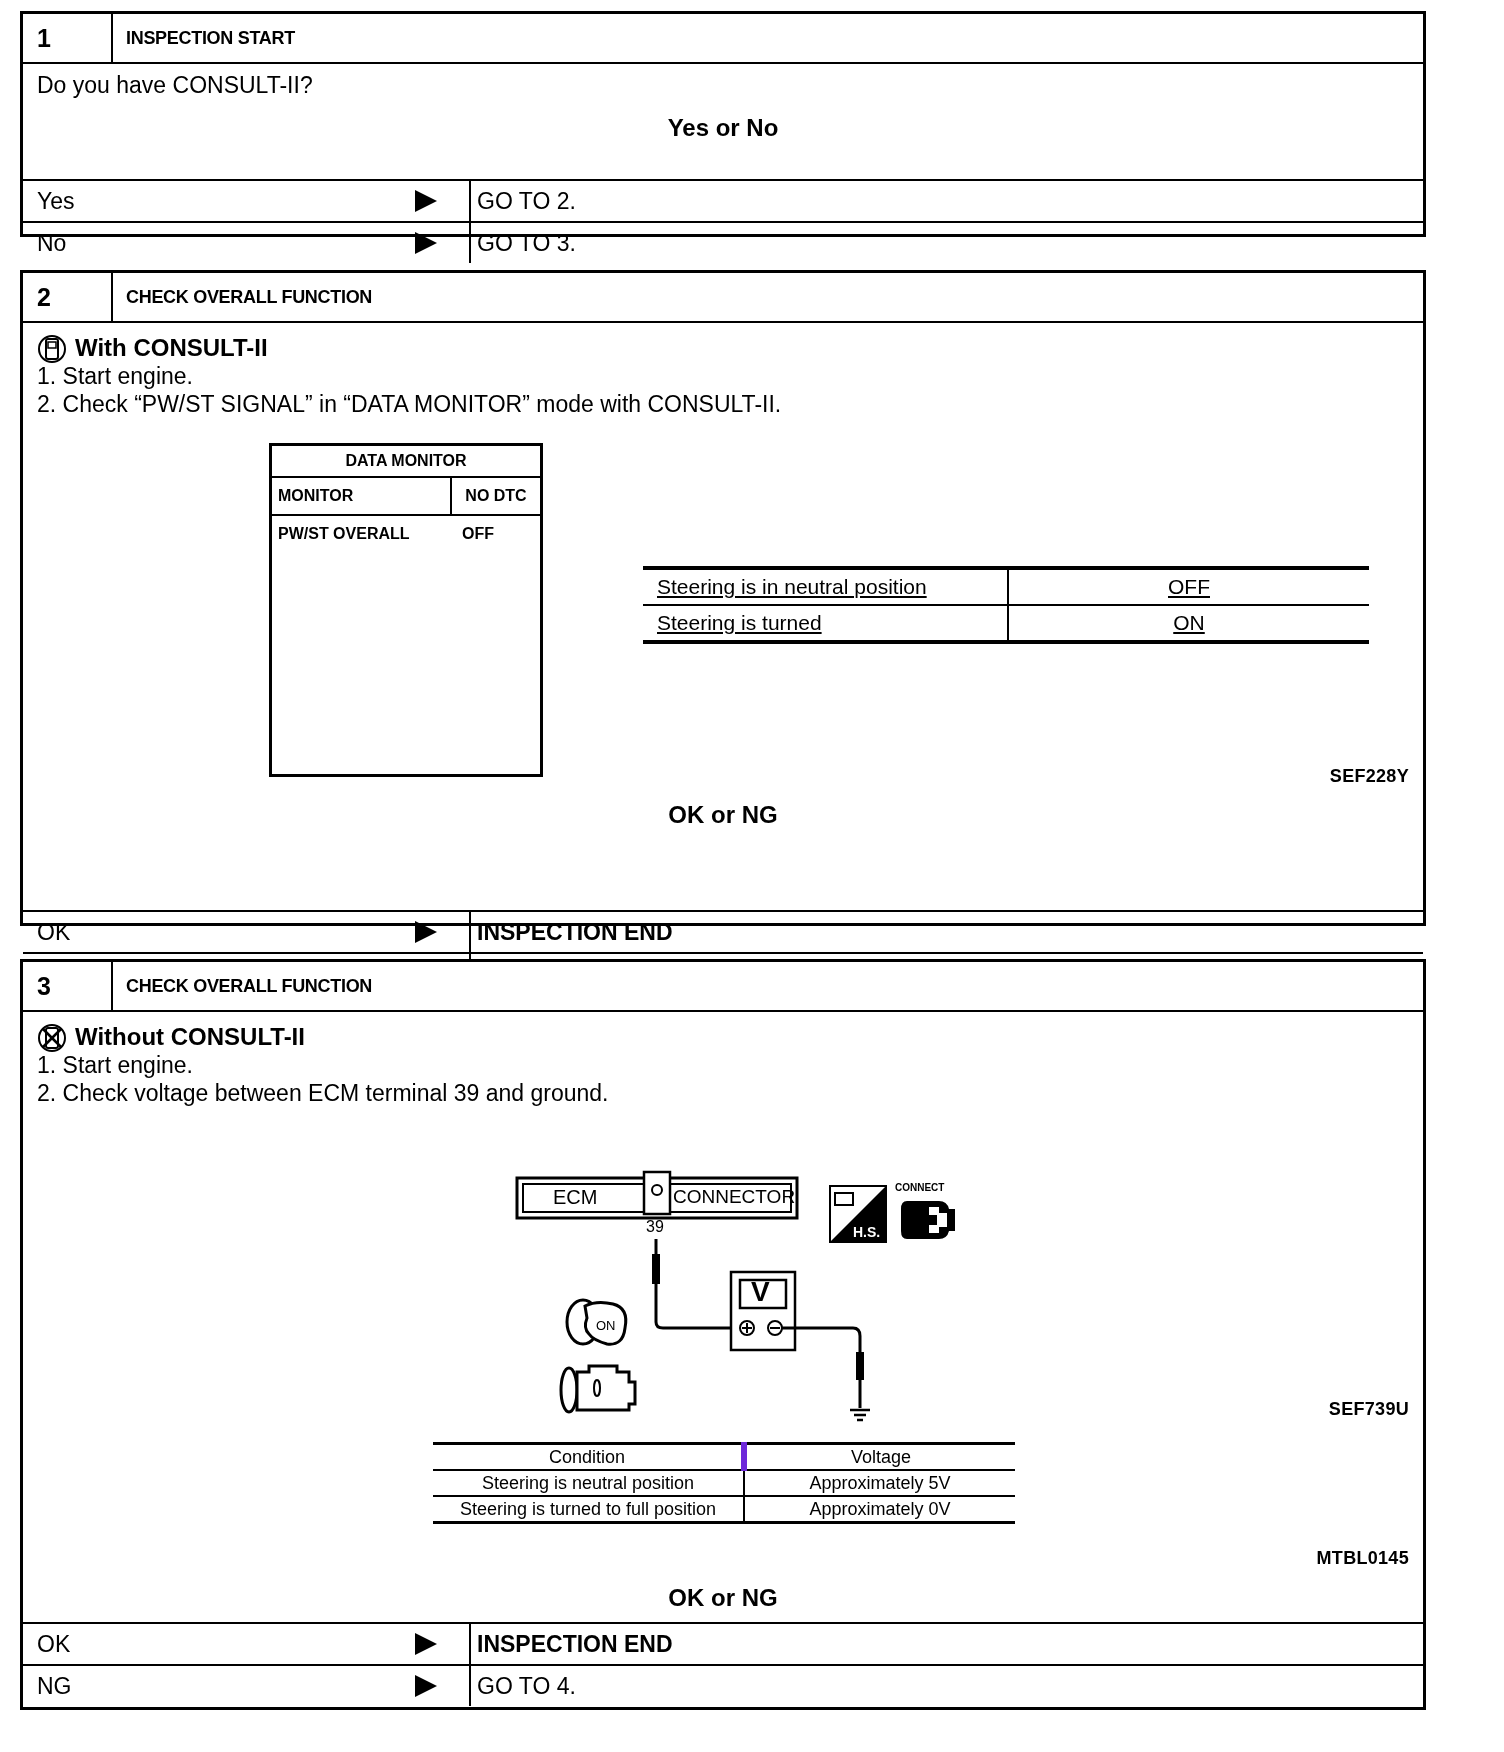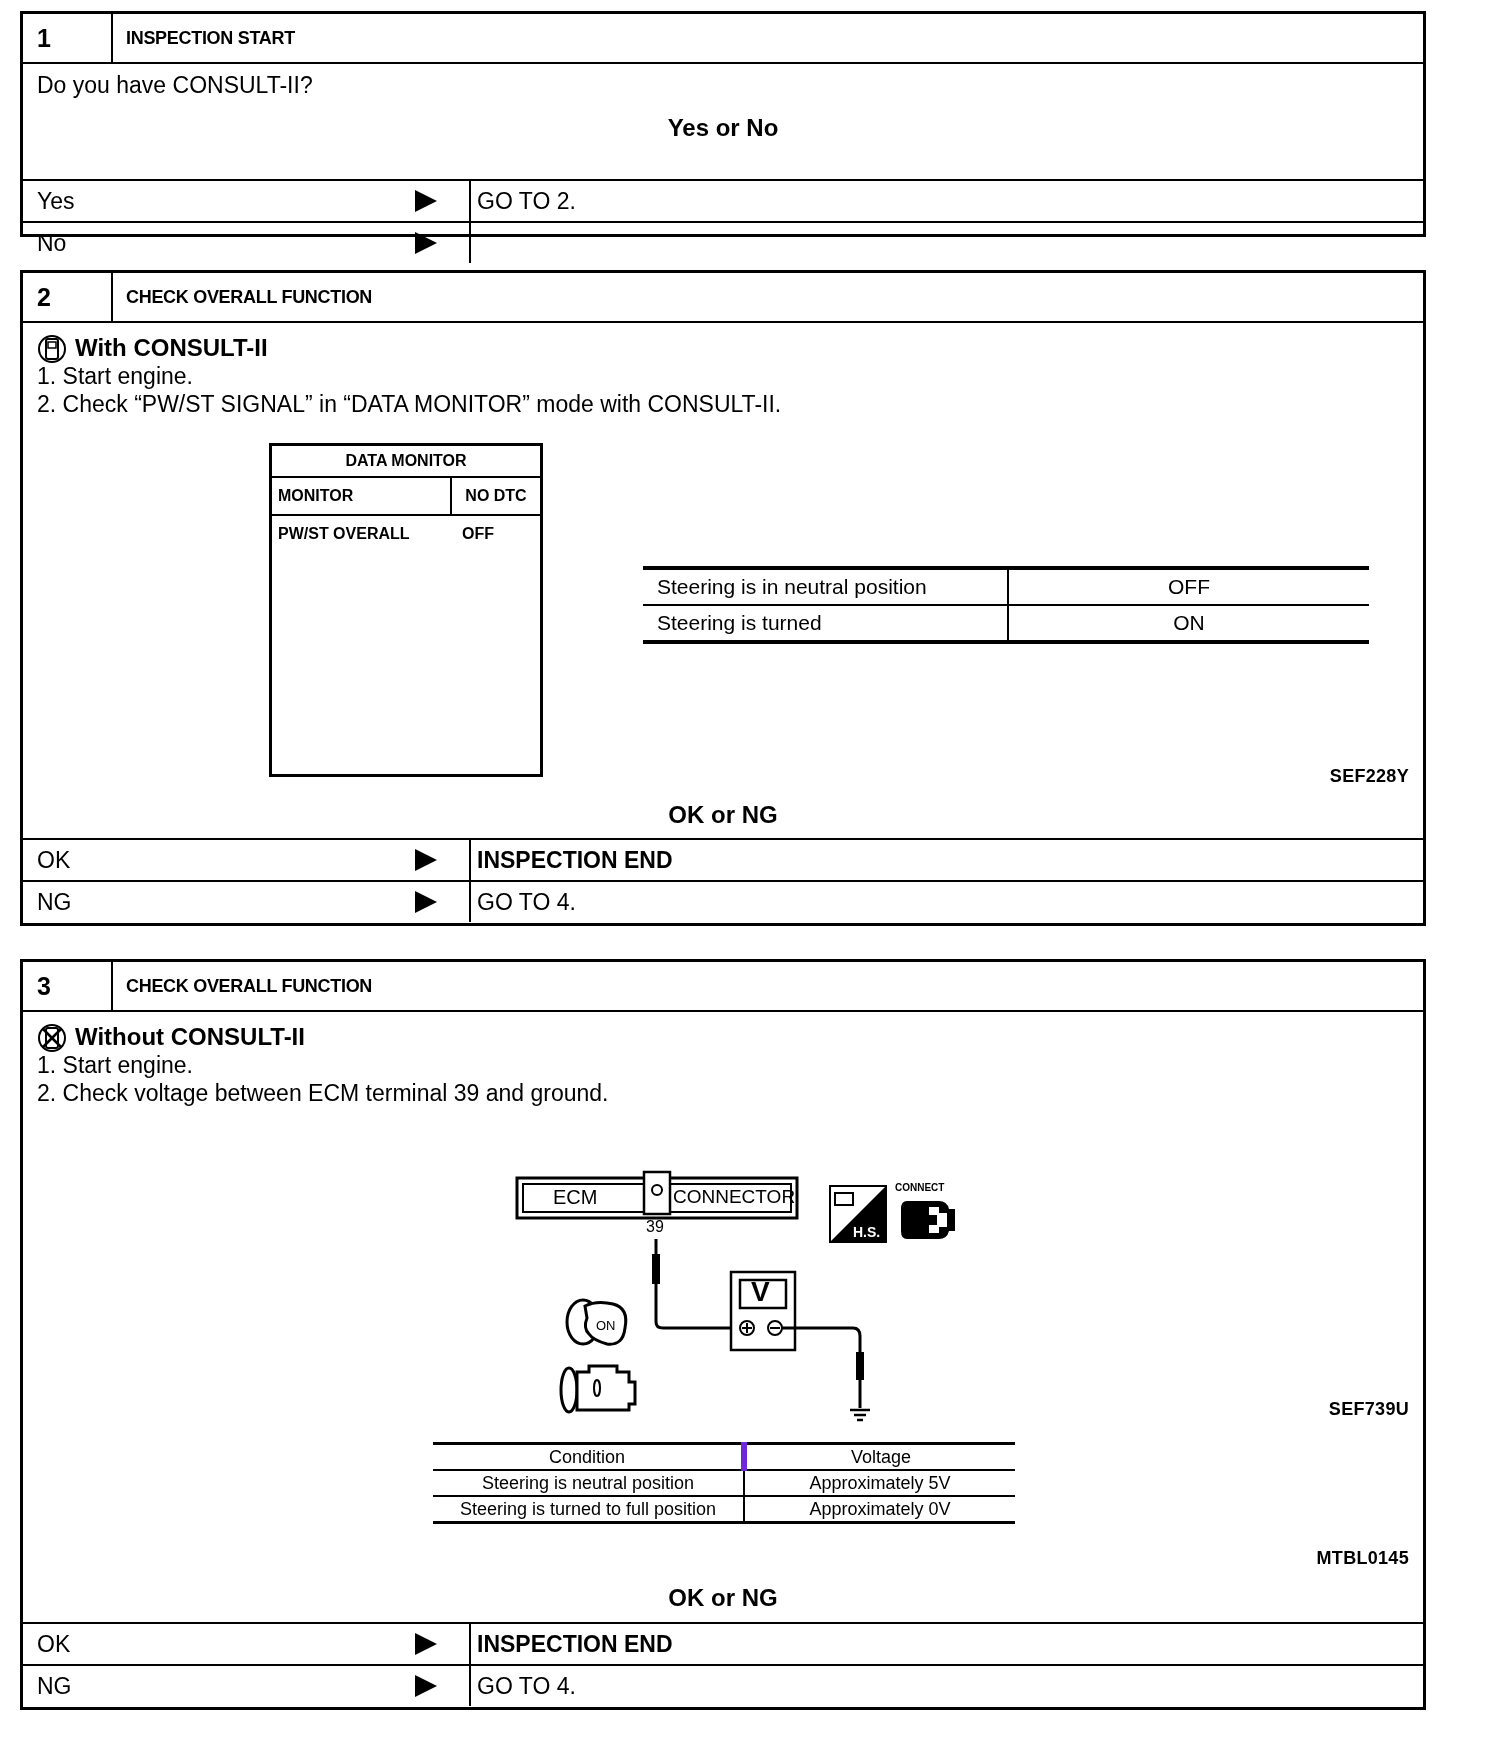--- a/index.html
+++ b/index.html
@@ -15,21 +15,21 @@
   .row { display:flex; height:42px; border-top:2px solid #000; box-sizing:border-box; }
   .row .l { width:448px; border-right:2px solid #000; position:relative; font-size:23px; display:flex; align-items:center; padding-left:14px; box-sizing:border-box; }
   .row .l .arrow { position:absolute; right:32px; top:50%; transform:translateY(-50%); width:0; height:0; border-top:11px solid transparent; border-bottom:11px solid transparent; border-left:22px solid #000; }
   .row .r { flex:1; font-size:23px; display:flex; align-items:center; padding-left:6px; }
   .center-label { position:absolute; left:0; right:0; text-align:center; font-weight:bold; font-size:24px; }
   .code { position:absolute; right:14px; font-size:18px; font-weight:bold; letter-spacing:0.3px; }
   .dm { position:absolute; border:3px solid #000; box-sizing:border-box; background:#fff; font-weight:bold; font-size:16px; }
   .dm .t { height:30px; border-bottom:2px solid #000; text-align:center; line-height:30px; }
   .dm .h { display:flex; height:36px; border-bottom:2px solid #000; }
   .dm .h div { display:flex; align-items:center; }
-  .stbl { position:absolute; border-collapse:collapse; font-size:21px; }
+  .stbl { position:absolute; border-collapse:collapse; font-size:21px;text-decoration:underline; }
   .stbl td { height:34px; padding:0 14px; }
   .ctbl { position:absolute; border-collapse:collapse; font-size:18px; }
   .ctbl td, .ctbl th { height:24px; text-align:center; font-weight:normal; padding:0 6px; }
 </style>
 </head>
 <body>
 
 <div class="block" style="top:11px; height:226px;">
   <div class="hdr">
     <div class="num">1</div>
@@ -44,29 +44,30 @@
         <span>Yes</span>
         <span class="arrow"></span>
       </div>
     <div class="r">GO TO 2.</div>
   </div>
   <div class="row">
     <div class="l">
         <span>No</span>
         <span class="arrow"></span>
       </div>
+    <div class="r">GO TO 3.</div>
   </div>
 </div>
 
 <div class="block" style="top:270px; height:656px;">
   <div class="hdr">
     <div class="num">2</div>
     <div class="title">CHECK OVERALL FUNCTION</div>
   </div>
-  <div class="body" style="height:515px;">
+  <div class="body" style="height:587px;">
     <svg style="position:absolute; left:14px; top:11px;" width="30" height="30" viewBox="0 0 30 30">
       <circle cx="15" cy="15" r="13" fill="none" stroke="#000" stroke-width="2"></circle>
       <rect x="9" y="5" width="12" height="20" rx="2" fill="none" stroke="#000" stroke-width="2"></rect>
       <rect x="11" y="8" width="8" height="6" fill="none" stroke="#000" stroke-width="1.5"></rect>
     </svg>
     <div class="txt bold" style="left:52px; top:11px; font-size:24px;">With CONSULT-II</div>
     <div class="txt" style="left:14px; top:40px;">1.  Start engine.</div>
     <div class="txt" style="left:14px; top:68px;">2.  Check “PW/ST SIGNAL” in “DATA MONITOR” mode with CONSULT-II.</div>
 
     <div class="dm" style="left:246px; top:120px; width:274px; height:334px;">

